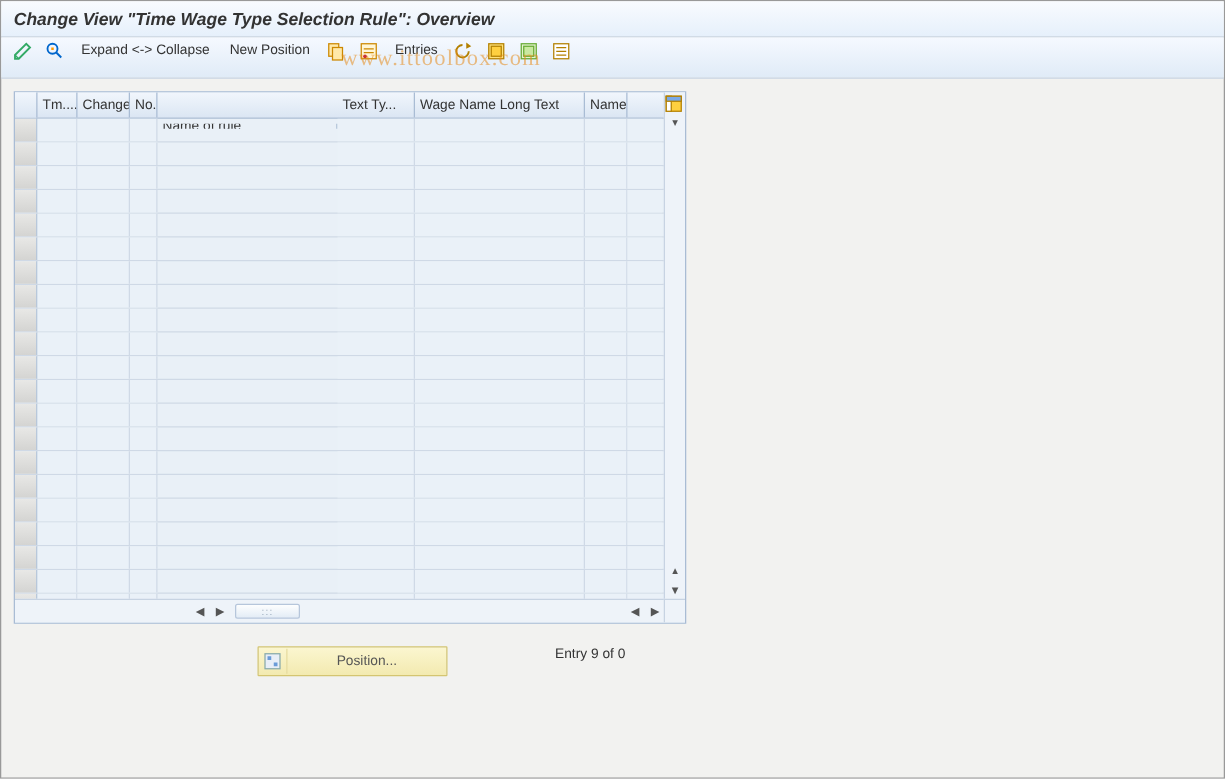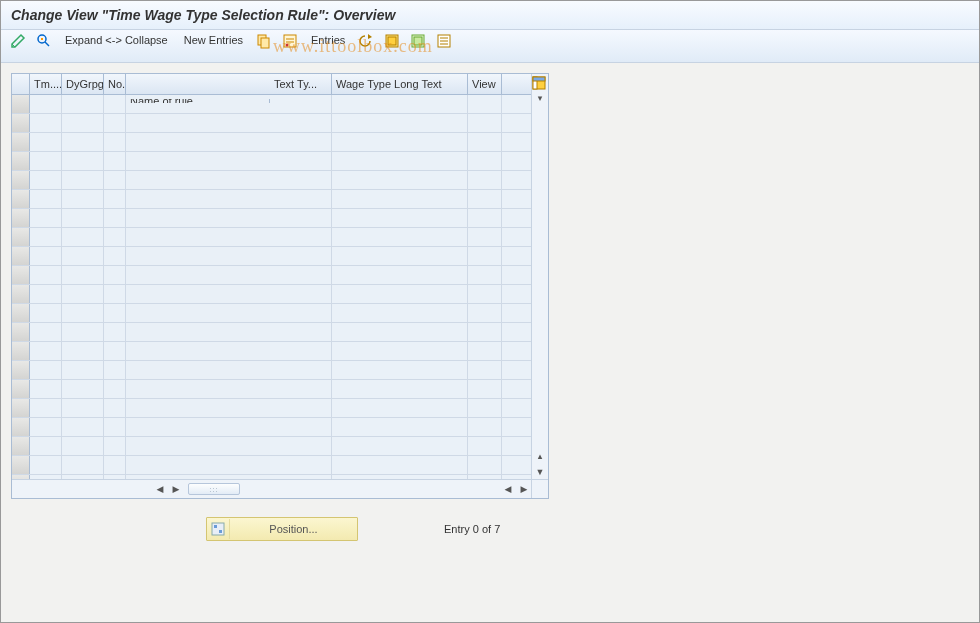--- a/index.html
+++ b/index.html
@@ -189,21 +189,21 @@
   width: 16px;
   height: 18px;
   background: #eef3f9;
   border-top: 1px solid #c7d3e2;
   border-left: 1px solid #c7d3e2;
 }
 
 
 .bottom-area {
   display: flex;
-  align-items: center;
+  align-items: flex-start;
   margin-left: 10px;
   margin-top: 18px;
 }
 .position-btn {
   margin-left: 195px;
   width: 150px;
   height: 22px;
   border: 1px solid #d4c571;
   background: linear-gradient(to bottom, #fbf6d0 0%, #f3eab0 100%);
   display: flex;
@@ -263,21 +263,21 @@
         </svg>
     </span>
     <span class="tb-icon">
       <svg width="16" height="16">
           <circle cx="6" cy="6" r="4" fill="none" stroke="#06c" stroke-width="1.5"></circle>
           <line x1="9" y1="9" x2="13" y2="13" stroke="#06c" stroke-width="1.5"></line>
           <rect x="5" y="5" width="2" height="2" fill="#f90"></rect>
         </svg>
     </span>
     <span class="tb-text">Expand &lt;-&gt; Collapse</span>
-    <span class="tb-text">New Entries</span>
+    <span class="tb-text">New Position</span>
     <span class="tb-icon">
       <svg width="16" height="16">
           <rect x="2" y="2" width="8" height="10" fill="#ffe9a8" stroke="#c80"></rect>
           <rect x="5" y="5" width="8" height="10" fill="#ffe9a8" stroke="#c80"></rect>
         </svg>
     </span>
     <span class="tb-icon">
       <svg width="16" height="16">
           <rect x="2" y="2" width="12" height="12" fill="#fff6d6" stroke="#c80"></rect>
           <line x1="4" y1="6" x2="12" y2="6" stroke="#c80"></line>
@@ -312,26 +312,26 @@
           <line x1="4" y1="11" x2="12" y2="11" stroke="#b38000"></line>
         </svg>
     </span>
     <span class="watermark">www.ittoolbox.com</span>
   </div>
 
   <div class="table-panel" style="height:424px;">
     <div class="table-head">
       <div class="selcell w-sel"></div>
       <div class="th w-tm">Tm....</div>
-      <div class="th w-dy">DyGrpg</div>
+      <div class="th w-dy">Change</div>
       <div class="th w-no">No.</div>
       <div class="th w-name">Name of rule</div>
       <div class="th w-wt">Text Ty...</div>
-      <div class="th w-wtlong">Wage Type Long Text</div>
-      <div class="th w-from">View</div>
+      <div class="th w-wtlong">Wage Name Long Text</div>
+      <div class="th w-from">Name</div>
       <div class="th w-last"></div>
     </div>
     <span class="config-btn">
       <svg width="14" height="14">
           <rect x="1" y="1" width="12" height="12" fill="#ffd040" stroke="#b38000"></rect>
           <rect x="1" y="1" width="4" height="12" fill="#fff" stroke="#b38000"></rect>
           <rect x="1" y="1" width="12" height="4" fill="#7aa9e6" stroke="#b38000"></rect>
         </svg>
     </span>
 
@@ -592,16 +592,16 @@
     <div class="position-btn">
       <div class="icon-box">
         <svg width="14" height="14">
             <rect x="1" y="1" width="12" height="12" fill="#e8eef7" stroke="#8aa"></rect>
             <rect x="3" y="3" width="3" height="3" fill="#6a9bd8"></rect>
             <rect x="8" y="8" width="3" height="3" fill="#6a9bd8"></rect>
           </svg>
       </div>
       <span class="lbl">Position...</span>
     </div>
-    <span class="entry-text">Entry 0 of 7</span>
+    <span class="entry-text">Entry 9 of 0</span>
   </div>
 
 </div>
 
 </body></html>

